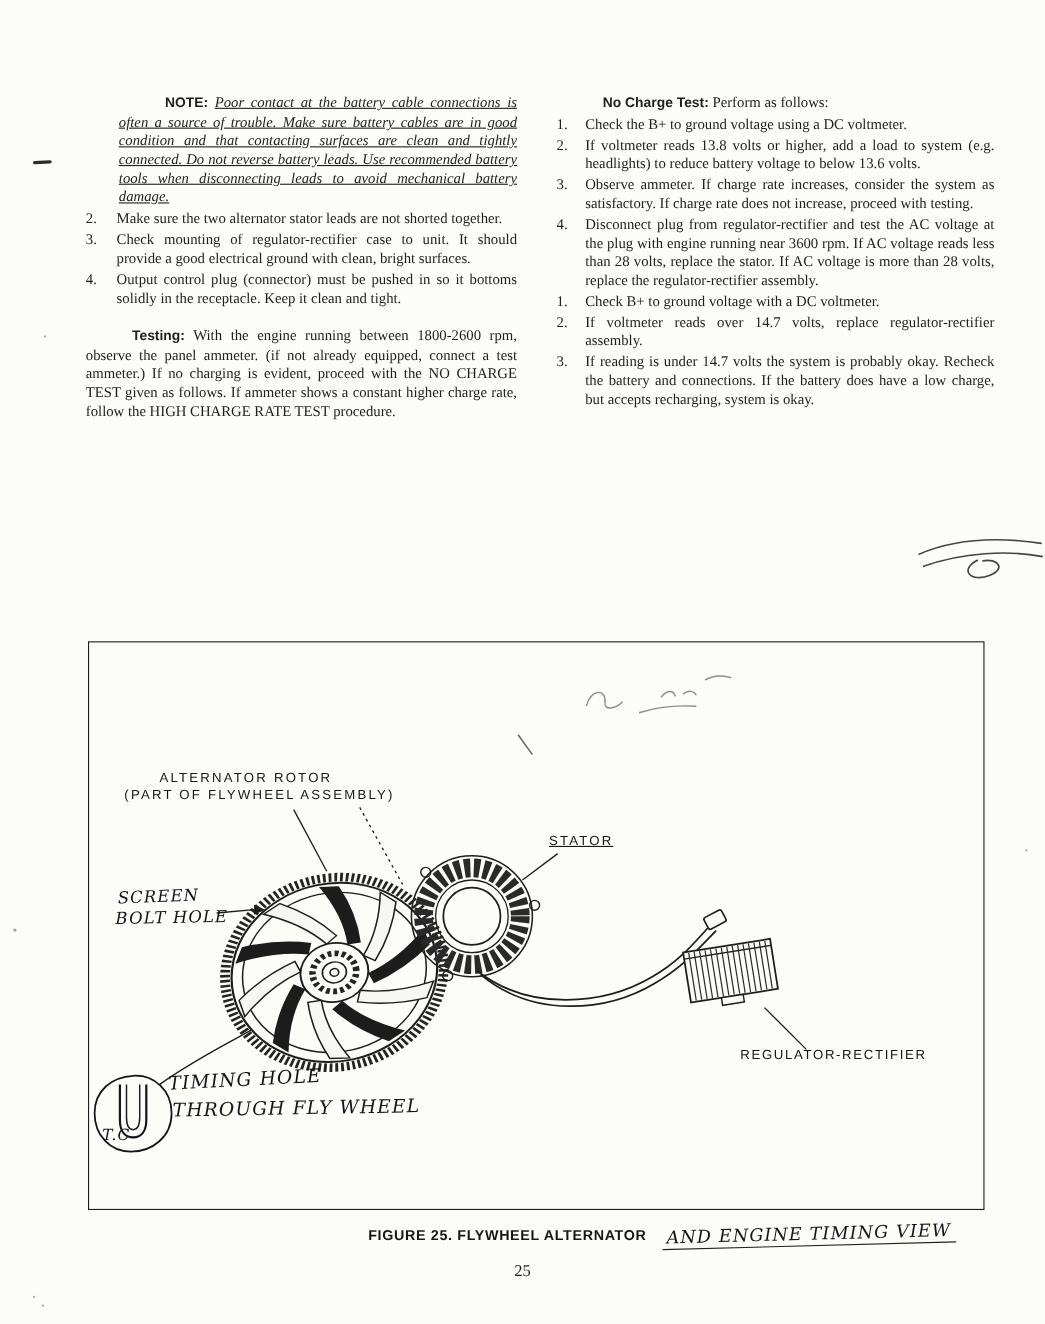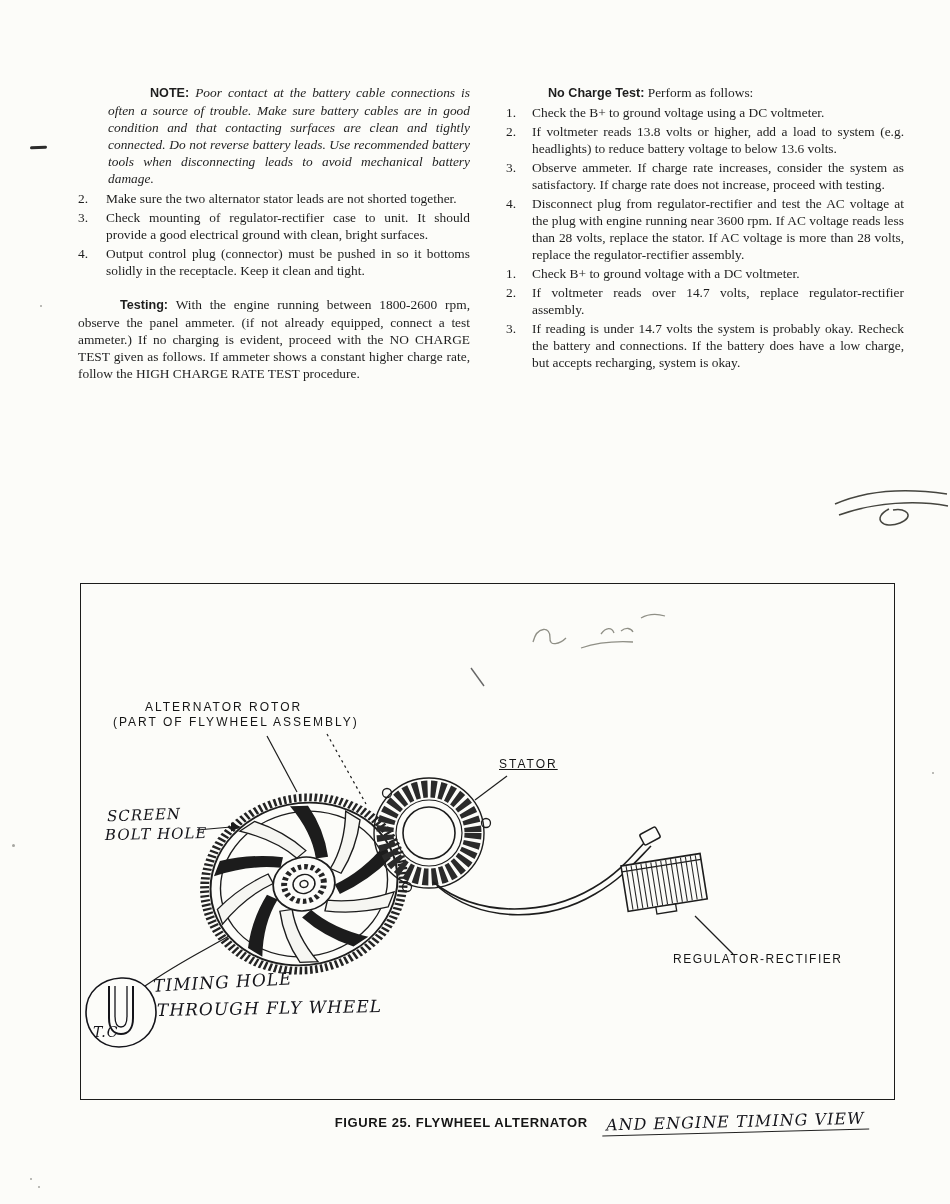--- a/index.html
+++ b/index.html
@@ -3,21 +3,21 @@
 <meta charset="utf-8">
 <style>
   html,body{margin:0;padding:0;background:#e8e8e4;}
   .page{position:relative;width:950px;height:1204px;margin:0 auto;background:#fcfcf9;
         font-family:"Liberation Serif",serif;color:#1e1e1e;overflow:hidden;}
   
   .col{position:absolute;top:84px;font-size:13.4px;line-height:17px;text-align:justify;}
   .col-left{left:78px;width:392px;}
   .col-right{left:506px;width:398px;}
   .b-label{font-family:"Liberation Sans",sans-serif;font-weight:bold;font-size:12.6px;padding-left:42px;}
-  .ital{font-style:italic;}
+  .ital{font-style:italic;text-decoration:underline;}
   .note-block{margin:0 0 3px 30px;}
   .important-block{margin:13px 0 0 30px;}
   .testing-block{margin-top:17px;}
   .li{display:flex;margin-top:2px;}
   .li .num{flex:none;width:28px;}
   .col-right .li .num{width:26px;}
   .li .txt{flex:1;text-align:justify;}
   .rhead{margin:0 0 2px 0;}
   .rhead2{margin:15px 0 2px 0;}
   
@@ -207,14 +207,15 @@
     <div class="hand" style="left:72px;top:388px;font-size:17px;transform:rotate(-3deg);">TIMING HOLE</div>
     <div class="hand" style="left:76px;top:414px;font-size:17px;transform:rotate(-1deg);">THROUGH FLY WHEEL</div>
     <div class="hand" style="left:12px;top:440px;font-size:14px;">T.C</div>
   </div>
 
   <div class="caption">
     <span class="printed">FIGURE 25.  FLYWHEEL ALTERNATOR</span>
     <span class="handcap">AND ENGINE TIMING VIEW</span>
   </div>
 
+  <div class="page-num">25</div>
 
 </div>
 
 </body></html>

